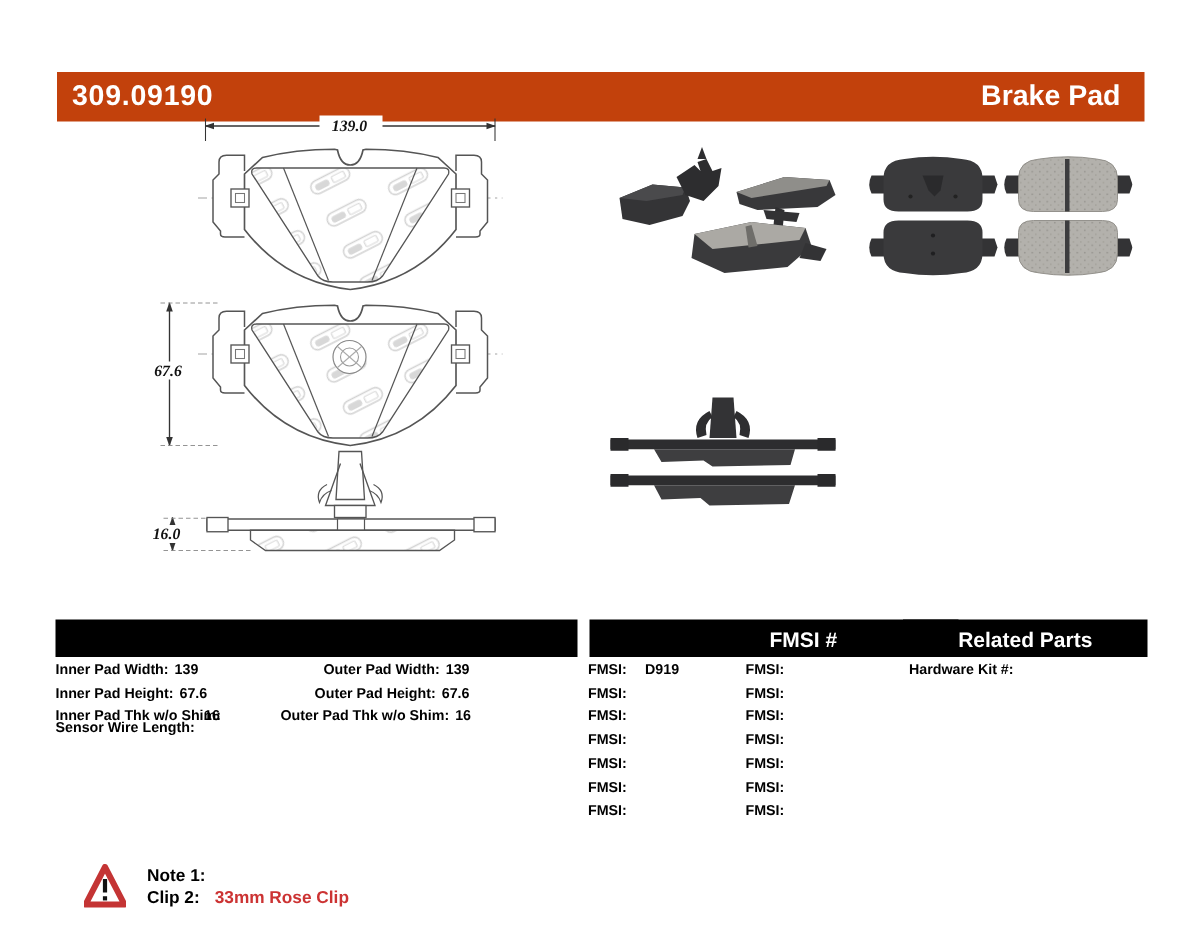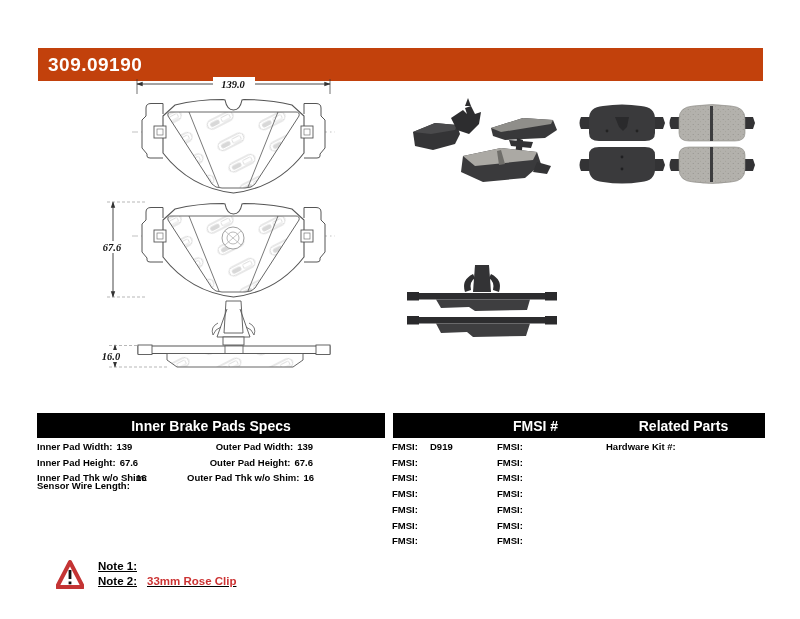--- a/index.html
+++ b/index.html
@@ -32,32 +32,33 @@
   .outer-row .lbl{width:126px;}
   .fmsiA-row{left:392px;}
   .fmsiA-row .lbl{width:30px;text-align:left;}
   .fmsiA-row .val{margin-left:8px;}
   .fmsiB-row{left:497px;}
   .fmsiB-row .lbl{width:30px;text-align:left;}
   .rel-row{left:606px;}
   .rel-row .lbl{text-align:left;}
 
   
-  .notes{position:absolute;left:56px;top:560px;display:flex;text-decoration:underline;}
+  .notes{position:absolute;left:56px;top:576px;display:flex;align-items:center;}
   .note-tri{width:28px;height:30px;margin-right:14px;}
   .note-lines{display:flex;flex-direction:column;gap:3px;}
   .note-line{font-size:11.5px;font-weight:bold;color:#000;display:flex;align-items:baseline;}
   .note-line .ntext{margin-left:10px;}
   .note-red{color:#cc3333;}
 </style>
 </head>
 <body>
 
 <div class="topbar">
   <span class="part">309.09190</span>
+  <span class="title">Brake Pad</span>
 </div>
 
 <svg class="art" style="left:55px;top:65px" width="290" height="315" viewBox="0 0 290 315">
   <defs>
     <pattern id="wm" width="46" height="24" patternUnits="userSpaceOnUse" patternTransform="rotate(-27)">
       <rect width="46" height="24" fill="#ffffff"></rect>
       <rect x="3" y="7" width="28" height="9" rx="4.5" fill="none" stroke="#d2d2d2" stroke-width="1"></rect>
       <rect x="6" y="9.5" width="10" height="4.5" rx="2" fill="#d8d8d8"></rect>
       <rect x="18.5" y="9.5" width="9" height="4.5" rx="1" fill="none" stroke="#d8d8d8" stroke-width="0.8"></rect>
     </pattern>
@@ -217,21 +218,20 @@
   <rect x="142" y="30" width="12" height="8.5" fill="#2a2a2c"></rect>
   <path d="M33,37.5 L127,37.5 L124,48 L72,49 L66,45 L38,46 Z" fill="#3e3e40"></path>
 
   <rect x="4" y="55" width="150" height="6.5" fill="#2d2d2f"></rect>
   <rect x="4" y="54" width="12" height="8.5" fill="#2a2a2c"></rect>
   <rect x="142" y="54" width="12" height="8.5" fill="#2a2a2c"></rect>
   <path d="M33,61.5 L127,61.5 L123,74 L70,75 L64,70 L38,71 Z" fill="#3e3e40"></path>
 </svg>
 
 <div class="hdrbar" id="bar-pads">
-  <span>Inner Brake Pads Specs</span>
 </div>
 <div class="hdrbar" id="bar-fmsi">
   <span>FMSI #</span>
 </div>
 <div class="hdrbar" id="bar-related">
   <span>Related Parts</span>
 </div>
 
 <div class="specrow inner-row" style="top:441px">
   <span class="lbl">Inner Pad Width:</span>
@@ -331,17 +331,17 @@
     <path d="M14,2 L27,27 L1,27 Z" fill="#fff" stroke="#c43434" stroke-width="4" stroke-linejoin="round"></path>
     <rect x="12.6" y="10" width="2.8" height="9" fill="#111"></rect>
     <rect x="12.6" y="21.5" width="2.8" height="2.8" fill="#111"></rect>
   </svg>
   <div class="note-lines">
     <div class="note-line">
       <span>Note 1:</span>
       <span class="ntext"></span>
     </div>
     <div class="note-line">
-      <span>Note 2:</span>
+      <span>Clip 2:</span>
       <span class="ntext note-red">33mm Rose Clip</span>
     </div>
   </div>
 </div>
 
 </body></html>

